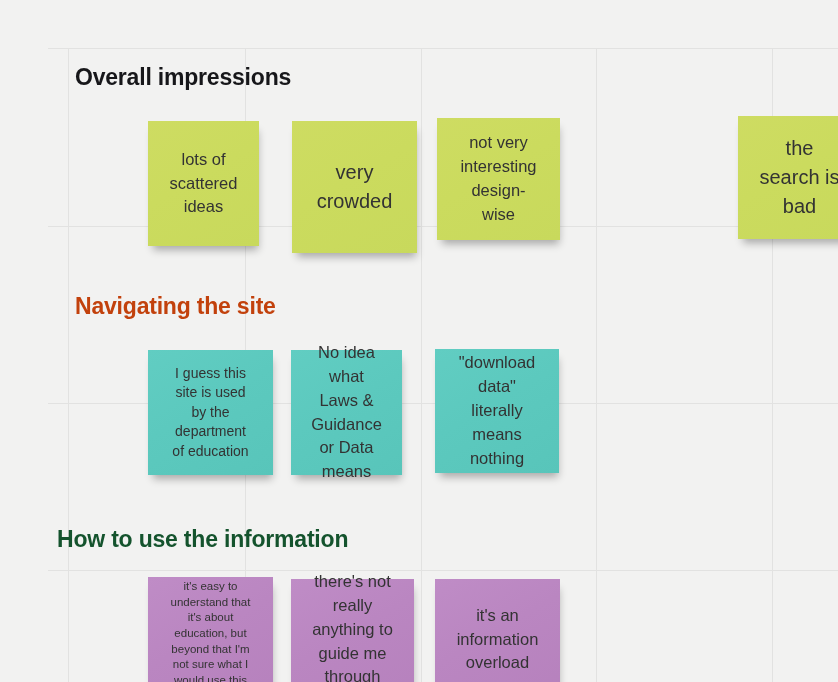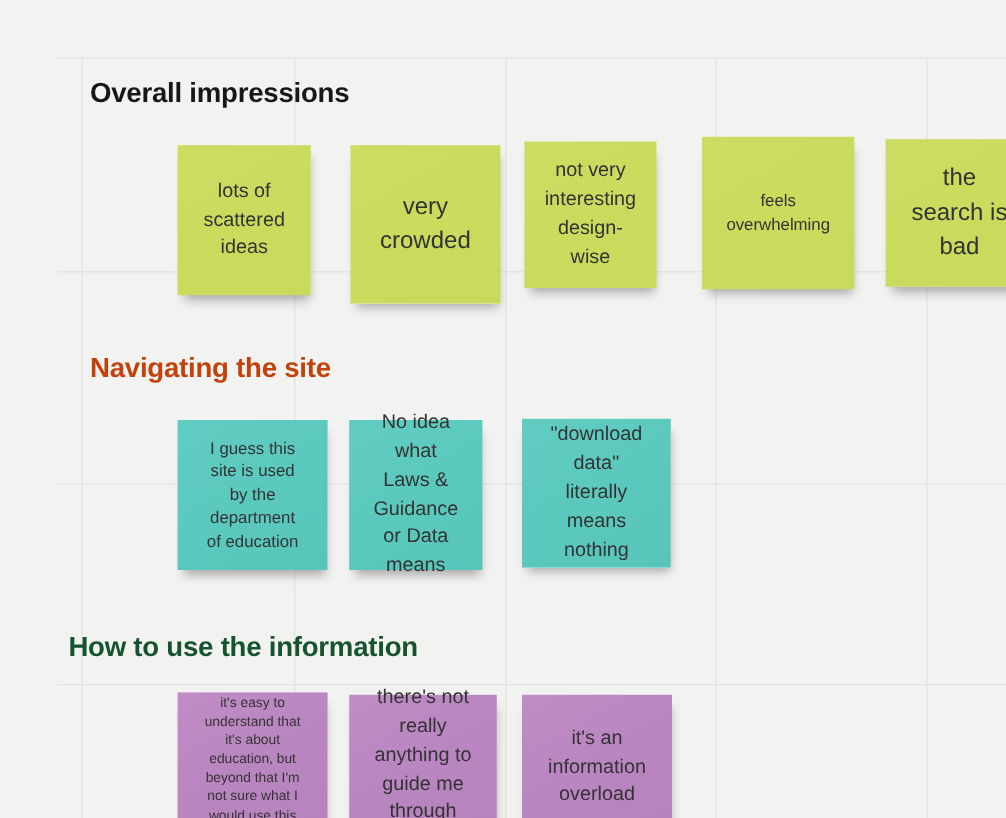--- a/index.html
+++ b/index.html
@@ -93,25 +93,22 @@
     <div class="grid-line-h" style="top: 178px; background: rgb(226, 226, 225);"></div>
     <div class="grid-line-h" style="top: 355px; background: rgb(226, 226, 225);"></div>
     <div class="grid-line-h" style="top: 522px; background: rgb(226, 226, 225);"></div>
     <div class="section-heading" style="left: 27px; top: 17px; color: rgb(23, 23, 26);">Overall impressions</div>
     <div class="note green" style="left: 100px; top: 73px; width: 111px; height: 125px;">
       <span class="note-text size-lg" style="color: rgb(51, 51, 51);">lots of scattered ideas</span>
     </div>
     <div class="note green" style="left: 244px; top: 73px; width: 125px; height: 132px;">
       <span class="note-text size-xl" style="color: rgb(51, 51, 51);">very crowded</span>
     </div>
-    <div class="note green" style="left: 389px; top: 70px; width: 110px; height: 122px;">
+    <div class="note green" style="left: 389px; top: 70px; width: 123px; height: 122px;">
       <span class="note-text size-lg" style="color: rgb(51, 51, 51);">not very interesting design-wise</span>
-    </div>
-    <div class="note green" style="left: 537px; top: 66px; width: 127px; height: 127px;">
-      <span class="note-text size-md" style="color: rgb(51, 51, 51);">feels overwhelming</span>
     </div>
     <div class="note green" style="left: 690px; top: 68px; width: 123px; height: 123px;">
       <span class="note-text size-xl" style="color: rgb(51, 51, 51);">the search is bad</span>
     </div>
     <div class="section-heading" style="left: 27px; top: 246px; color: #c2410c;">Navigating the site</div>
     <div class="note teal" style="left: 100px; top: 302px; width: 125px; height: 125px;">
       <span class="note-text size-md" style="color: rgb(51, 51, 51);">I guess this site is used by the department of education</span>
     </div>
     <div class="note teal" style="left: 243px; top: 302px; width: 111px; height: 125px;">
       <span class="note-text size-lg" style="color: rgb(51, 51, 51);">No idea what Laws &amp; Guidance or Data means</span>

